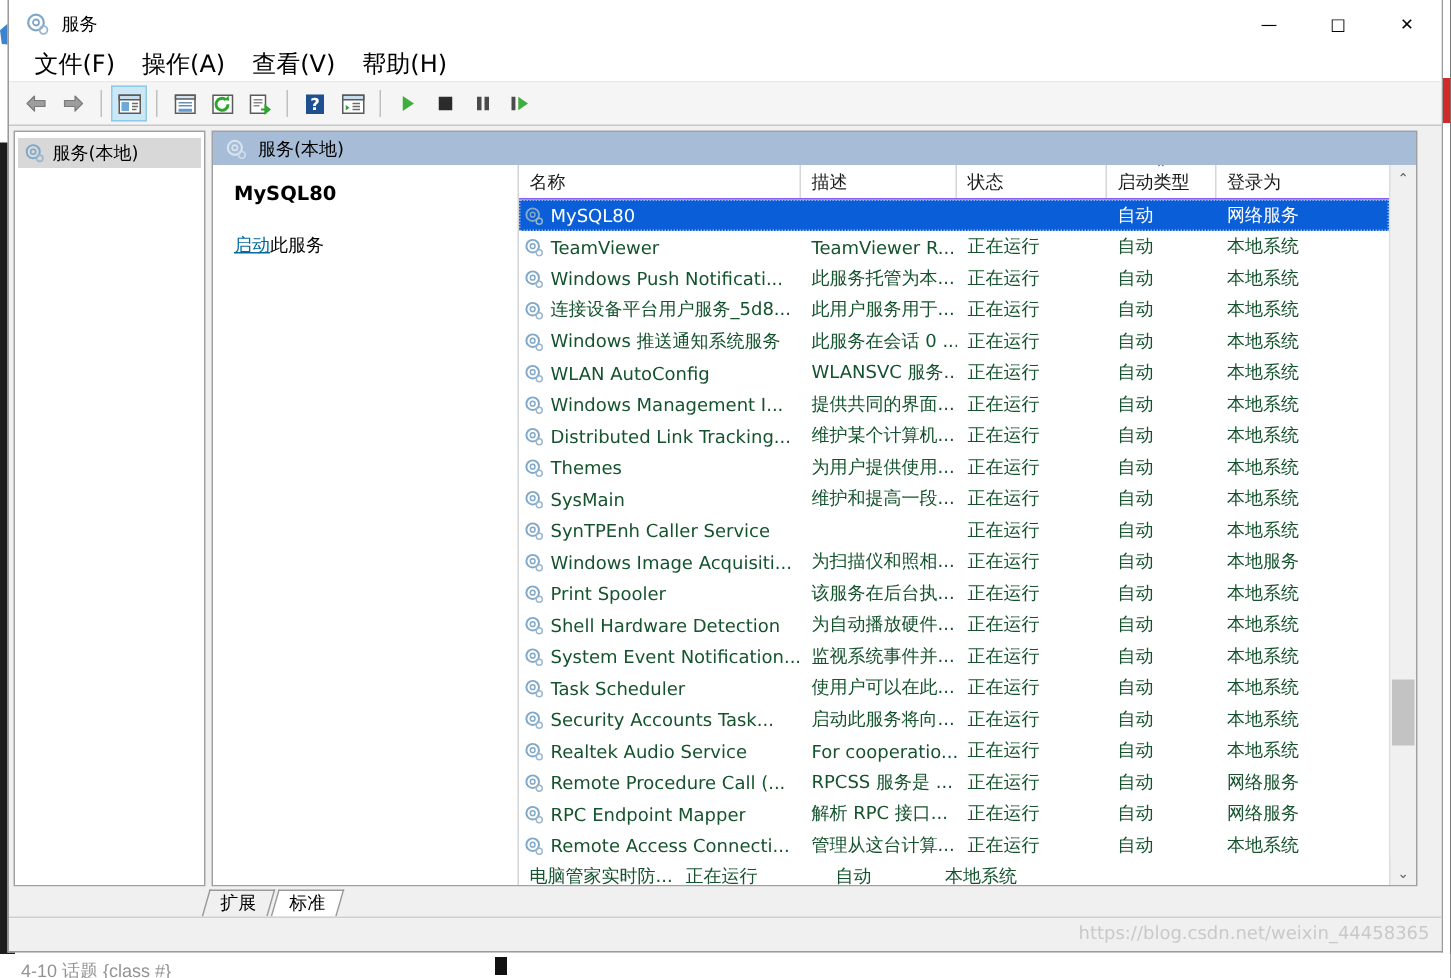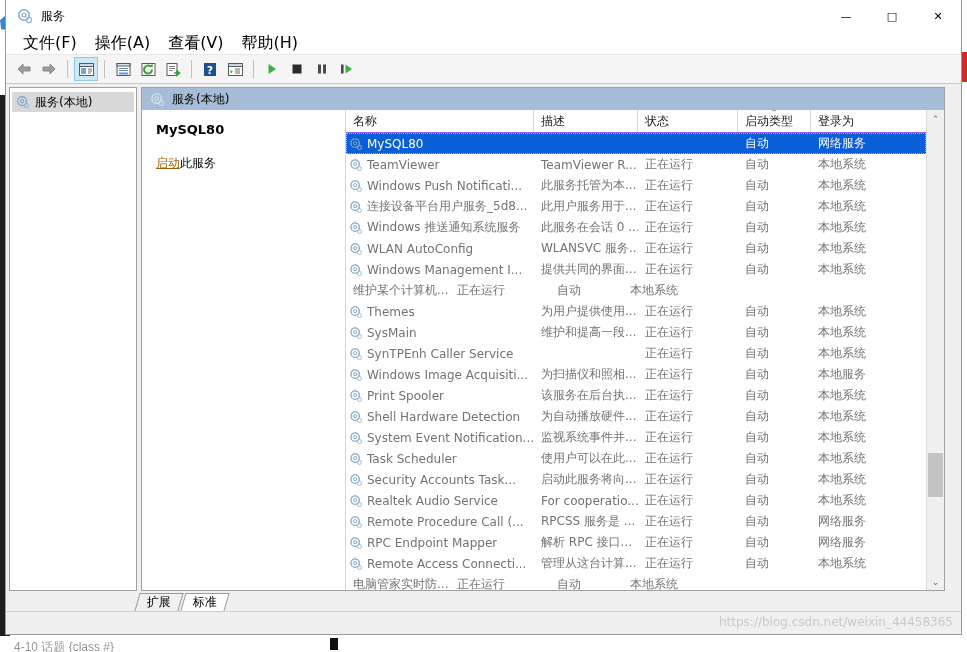--- a/index.html
+++ b/index.html
@@ -251,21 +251,21 @@
     font-family: "DejaVu Sans", sans-serif;
     color: #000;
     margin-bottom: 18px;
   }
   .detail-action {
     font-size: 12px;
     font-family: "DejaVu Sans", sans-serif;
     color: #000;
   }
   .detail-action .lnk {
-    color: #a16207;
+    color: #0369a1;
     text-decoration: underline;
     cursor: pointer;
   }
 
   
   .list-col {
     flex: 1;
     display: flex;
     flex-direction: column;
     min-width: 0;
@@ -311,21 +311,21 @@
     flex: 1;
     overflow: hidden;
     position: relative;
   }
   .row {
     display: flex;
     height: 21px;
     align-items: center;
     font-size: 12px;
     font-family: "DejaVu Sans", sans-serif;
-    color: #737373;
+    color: #14532d;
     box-sizing: border-box;
   }
   .row.selected {
     background: #0a5ed7;
     color: #ffffff;
     outline: 1px dotted #9ab8e4;
     outline-offset: -1px;
   }
   .cell {
     padding-left: 7px;
@@ -698,20 +698,30 @@
                     </svg>
                   </span>
                   <span class="txt">Windows Management I...</span>
                 </div>
                 <div class="cell c-desc">提供共同的界面...</div>
                 <div class="cell c-status">正在运行</div>
                 <div class="cell c-start">自动</div>
                 <div class="cell c-logon">本地系统</div>
               </div>
               <div class="row">
+                <div class="cell name c-name">
+                  <span class="gear">
+                    <svg width="14" height="14" viewBox="0 0 16 16">
+                      <circle cx="7" cy="7" r="4.8" fill="none" stroke="#7fa8c9" stroke-width="1.5"></circle>
+                      <circle cx="7" cy="7" r="1.8" fill="none" stroke="#7fa8c9" stroke-width="1.1"></circle>
+                      <circle cx="12" cy="12" r="2.3" fill="none" stroke="#9ab6cc" stroke-width="1.1"></circle>
+                    </svg>
+                  </span>
+                  <span class="txt">Distributed Link Tracking...</span>
+                </div>
                 <div class="cell c-desc">维护某个计算机...</div>
                 <div class="cell c-status">正在运行</div>
                 <div class="cell c-start">自动</div>
                 <div class="cell c-logon">本地系统</div>
               </div>
               <div class="row">
                 <div class="cell name c-name">
                   <span class="gear">
                     <svg width="14" height="14" viewBox="0 0 16 16">
                       <circle cx="7" cy="7" r="4.8" fill="none" stroke="#7fa8c9" stroke-width="1.5"></circle>

